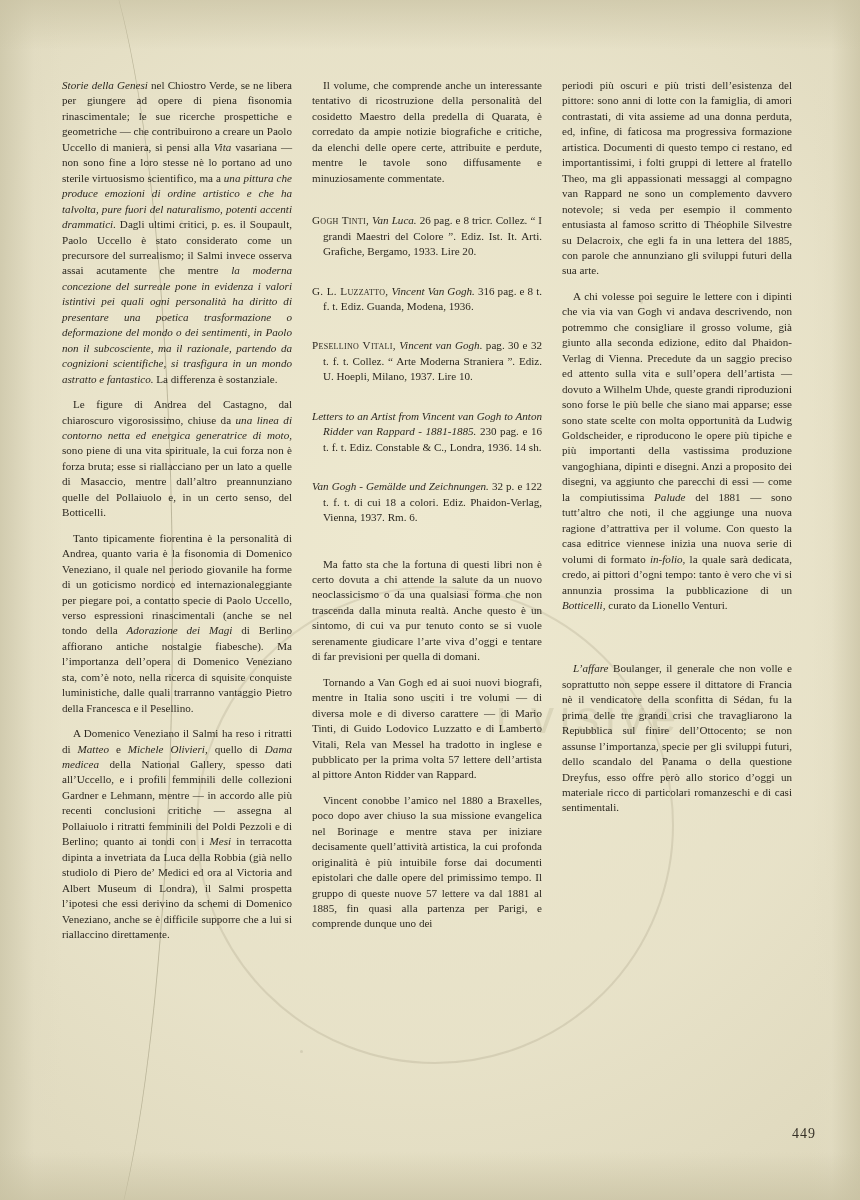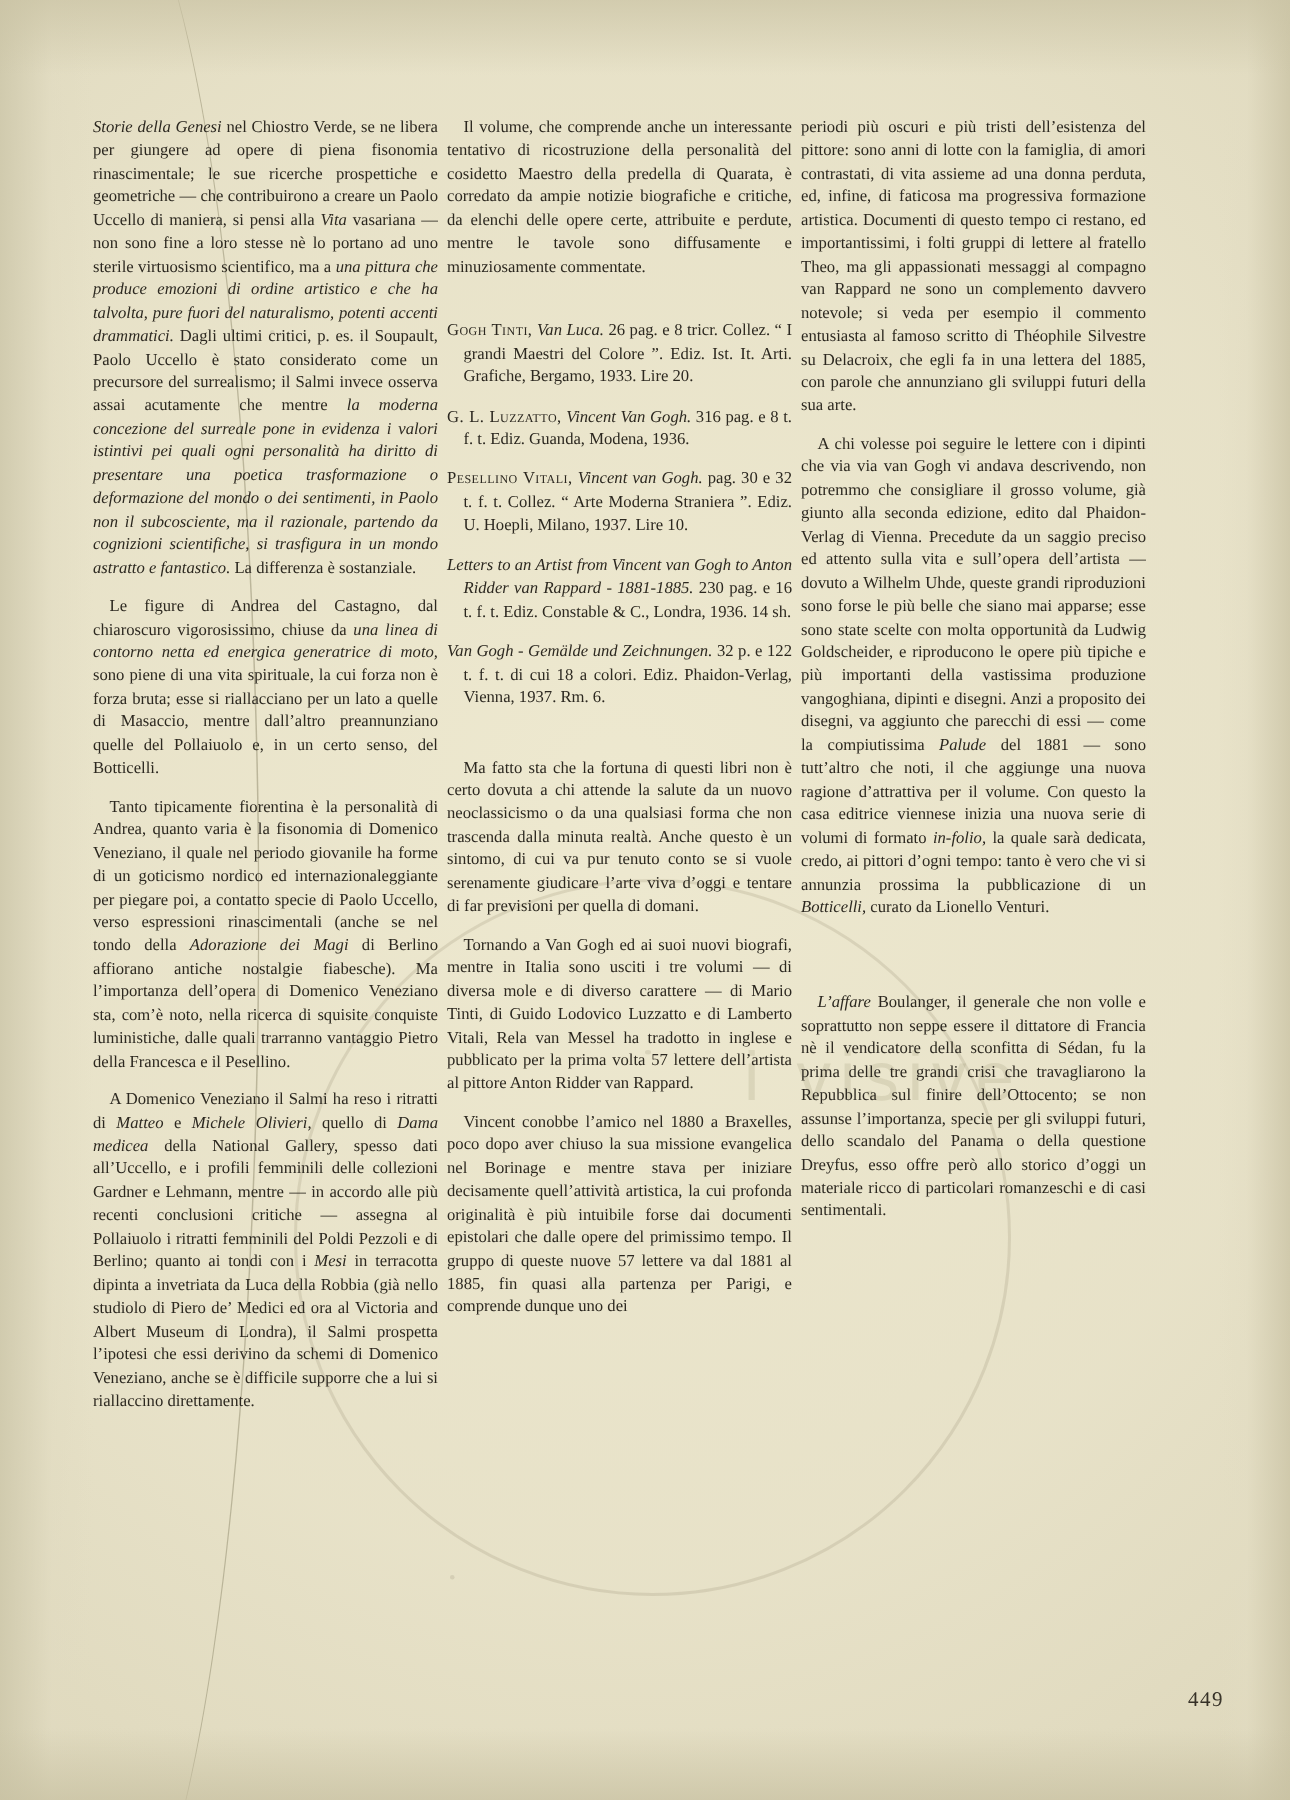--- a/index.html
+++ b/index.html
@@ -99,21 +99,21 @@
     user-select: none;
   }
 
   .columns {
     position: absolute;
     left: 62px;
     top: 78px;
     width: 736px;
     height: 1020px;
     display: flex;
-    gap: 6px;
+    gap: 20px;
   }
   .col {
     width: 230px;
     font-size: 11.1px;
     line-height: 15.45px;
     text-align: justify;
     text-justify: inter-word;
     hyphens: manual;
   }
   .col p {
@@ -130,21 +130,21 @@
   .gap-xl { height: 27px; }
 
   .ref {
     font-size: 11.1px;
     line-height: 15.45px;
     text-align: justify;
     margin: 0;
     padding-left: 11px;
     text-indent: -11px;
   }
-  .ref + .ref { margin-top: 11px; }
+  .ref + .ref { margin-top: 24px; }
   .sc {
     font-variant: small-caps;
     letter-spacing: 0.3px;
   }
   i, .it { font-style: italic; }
 
   .folio {
     position: absolute;
     right: 44px;
     bottom: 58px;

